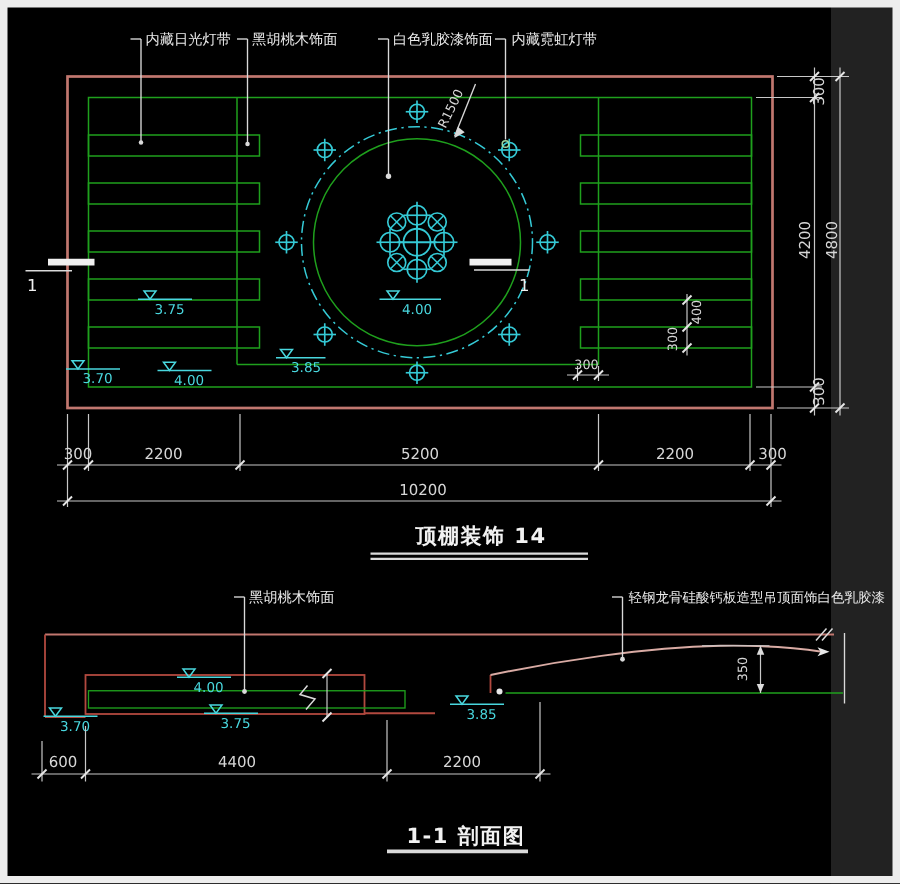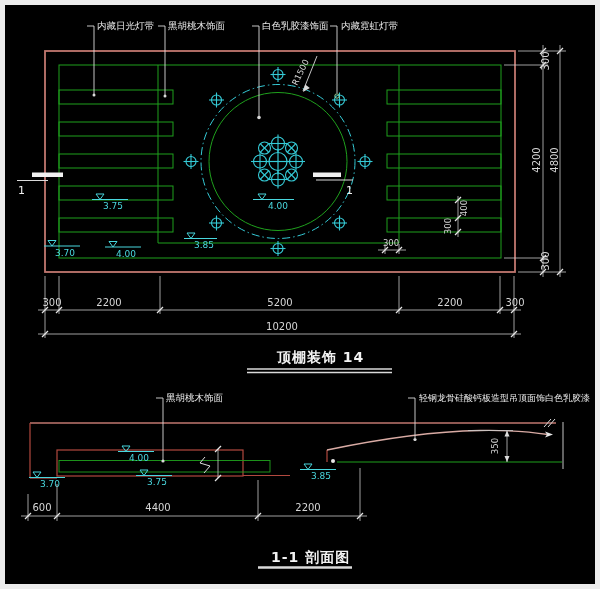--- a/index.html
+++ b/index.html
@@ -1,16 +1,16 @@
 <!DOCTYPE html>
 <html><head>
 <meta charset="utf-8">
 <style>
   html,body{margin:0;padding:0;background:#222;}
-  #stage{width:600px;height:589px;position:relative;background:#000;}
+  #stage{width:554px;height:589px;position:relative;background:#000;}
   svg{display:block;}
   text{font-family:"DejaVu Sans","Liberation Sans",sans-serif;fill:#e3e3e3;}
   .red{stroke:#c1776f;fill:none;}
   .red2{stroke:#b2493f;fill:none;}
   .pink{stroke:#d9aba4;fill:none;}
   .grn{stroke:#1fa01d;fill:none;}
   .cyn{stroke:#35cad6;fill:none;}
   .wht{stroke:#dadada;fill:none;}
   .dim{stroke:#c8c8c8;stroke-width:0.8;fill:none;}
   .tick{stroke:#e6e6e6;stroke-width:1.3;}

